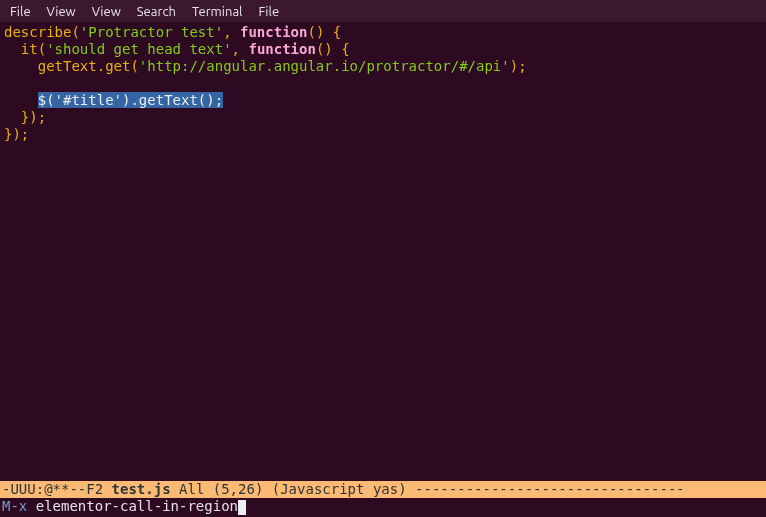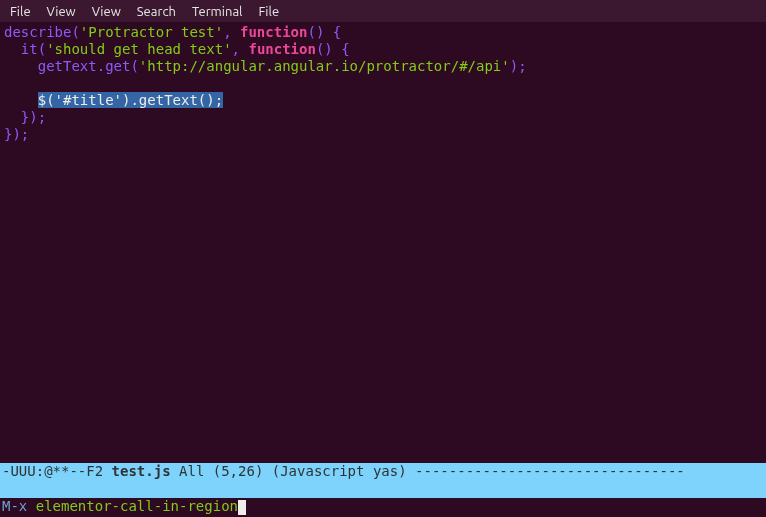--- a/index.html
+++ b/index.html
@@ -35,51 +35,51 @@
       padding-left: 2px;
     }
     .code-area {
       flex: 1;
       background: #2d0922;
       color: #eeeeec;
       padding: 2px 4px;
       white-space: pre;
       line-height: 17px;
     }
-    .kw-function { color: #ec4899; font-weight: bold; }
+    .kw-function { color: #f9a8d4; font-weight: bold; }
     .str { color: #84cc16; }
-    .plain { color: #8b5cf6; }
+    .plain { color: #eab308; }
     .highlight {
       background: #3465a4;
       color: #eeeeec;
       margin-top: 17px;
     }
     .modeline {
-      background: #7dd3fc;
+      background: #fdba74;
       color: #2e3436;
-      height: 35px;
+      height: 17px;
       padding: 0 0 0 2px;
       font-size: 14px;
       white-space: nowrap;
       overflow: hidden;
       line-height: 17px;
     }
     .modeline .filename {
       font-weight: bold;
     }
     .minibuffer {
       background: #2d0922;
       color: #729fcf;
       height: 19px;
       padding-left: 2px;
       line-height: 17px;
       white-space: pre;
     }
     .minibuffer .cmd {
-      color: #84cc16;
+      color: #e5e5e5;
     }
     .cursor-block {
       display: inline-block;
       width: 8px;
       height: 15px;
       background: #eeeeec;
       vertical-align: middle;
     }
   </style>
 </head>

